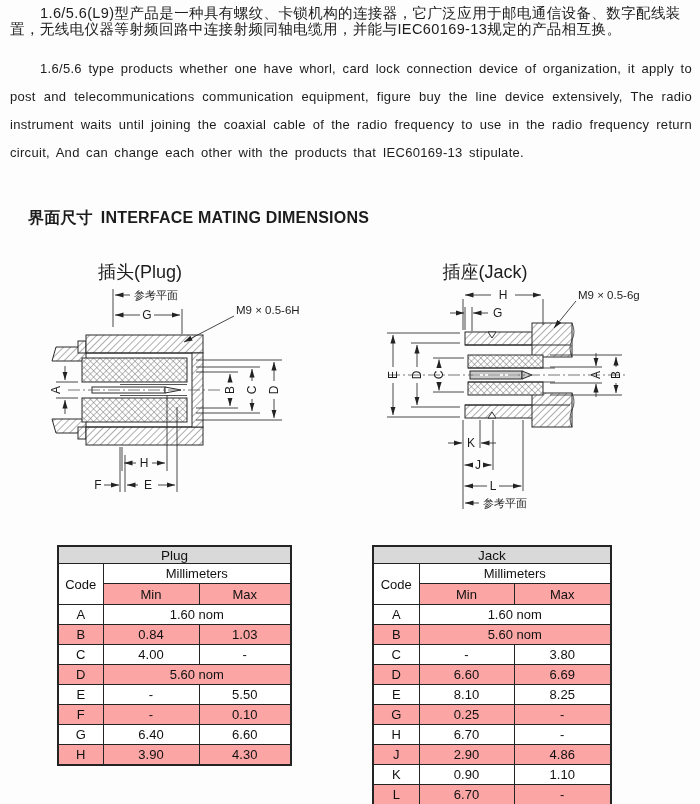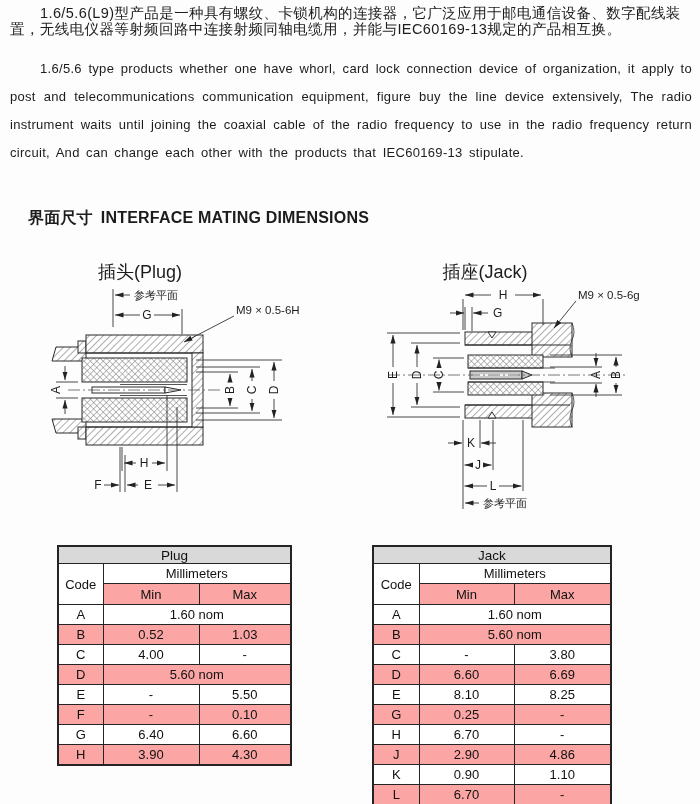--- a/index.html
+++ b/index.html
@@ -264,21 +264,21 @@
       <tr class="t-minmax">
         <td class="shade">Min</td>
         <td class="shade">Max</td>
       </tr>
       <tr>
           <td>A</td>
           <td colspan="2">1.60 nom</td>
         </tr>
       <tr class="shade">
           <td>B</td>
-          <td>0.52</td>
+          <td>0.84</td>
           <td>1.03</td>
         </tr>
       <tr>
           <td>C</td>
           <td>4.00</td>
           <td>-</td>
         </tr>
       <tr class="shade">
           <td>D</td>
           <td colspan="2">5.60 nom</td>

